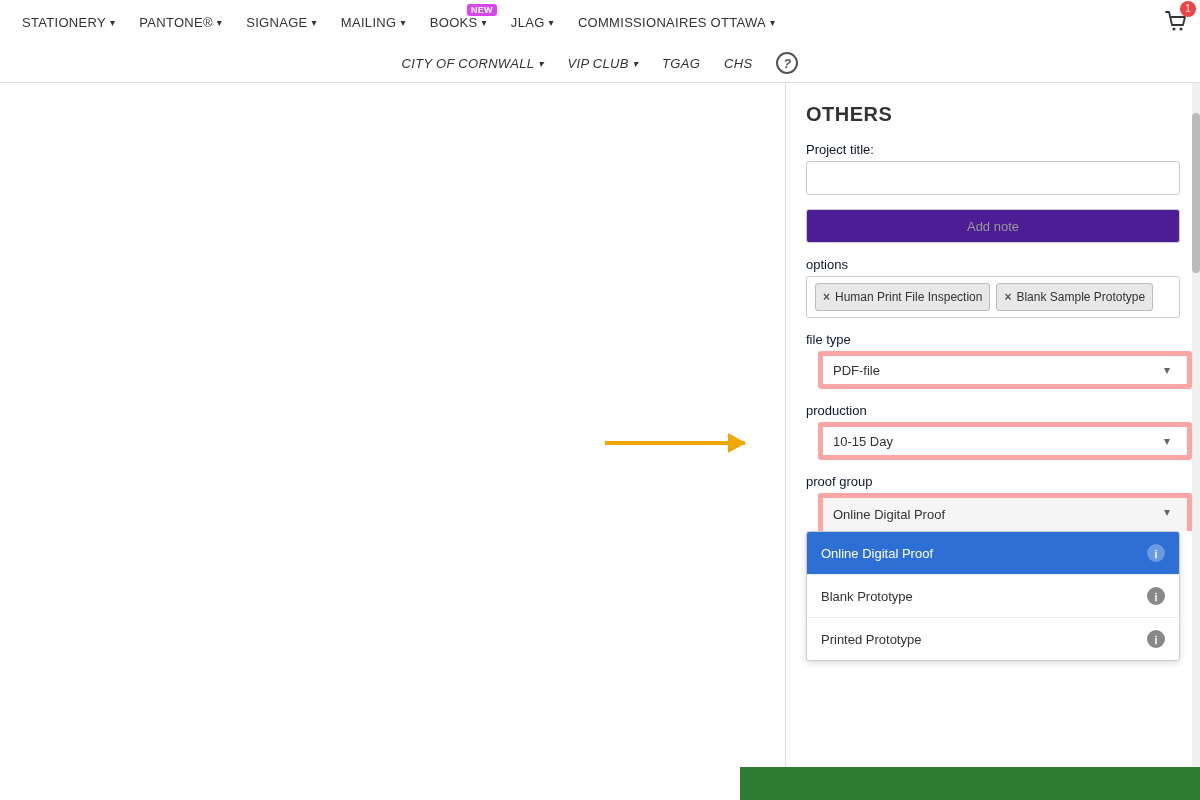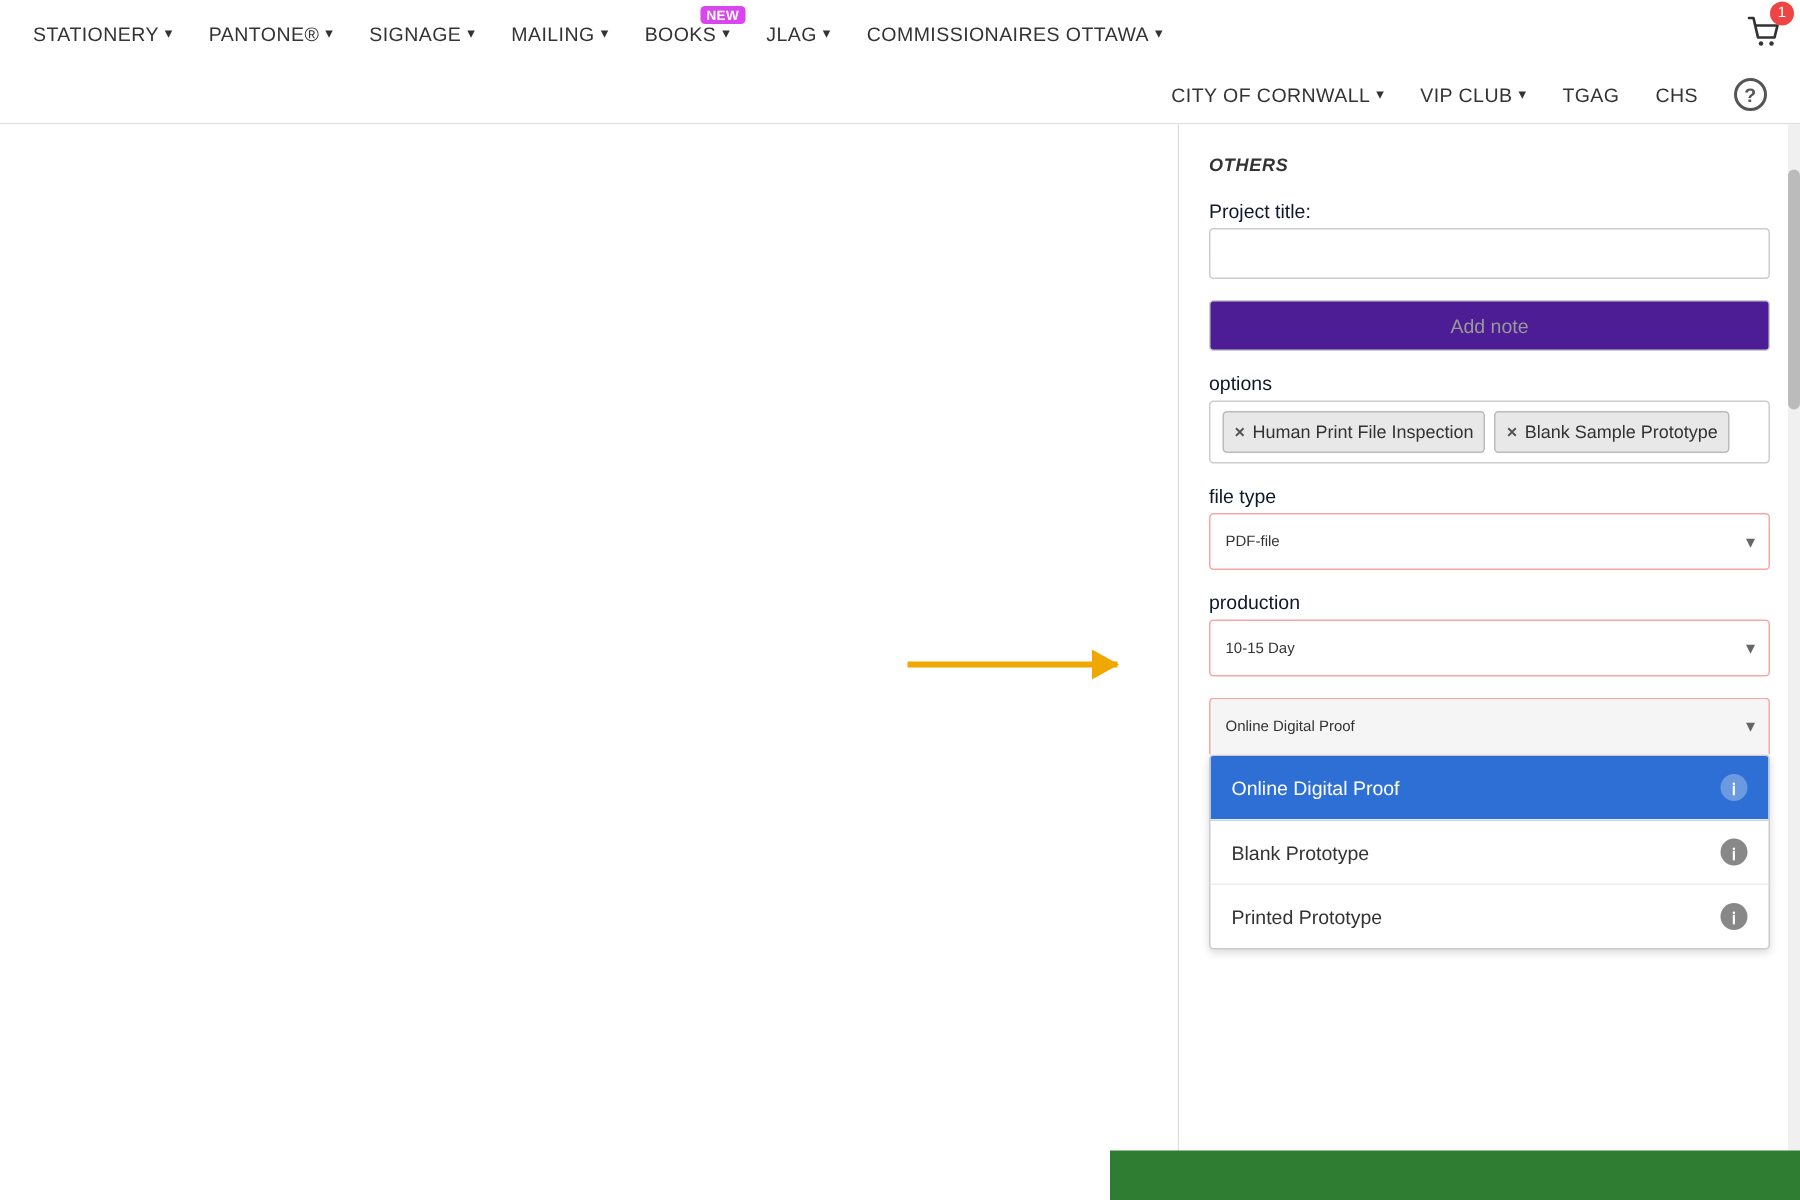--- a/index.html
+++ b/index.html
@@ -43,21 +43,22 @@
       border-radius: 3px;
       position: absolute;
       top: 4px;
       right: 2px;
       font-weight: bold;
     }
     .nav-row-2 {
       display: flex;
       align-items: center;
       height: 38px;
-      justify-content: flex-end;
+      justify-content: center;
+      font-style: italic;
     }
     .cart-icon-wrap {
       margin-left: auto;
       position: relative;
       cursor: pointer;
     }
     .cart-icon-wrap .cart-badge {
       position: absolute;
       top: -6px;
       right: -6px;
@@ -130,26 +131,25 @@
     
     .right-panel {
       width: 415px;
       background: #fff;
       border-left: 1px solid #ddd;
       padding: 20px 20px 0 20px;
       overflow-y: auto;
     }
 
     .panel-section-title {
-      font-size: 12px;
+      font-size: 20px;
       font-weight: bold;
       color: #333;
       margin-bottom: 16px;
       letter-spacing: 0.5px;
-      font-style: italic;
     }
 
     .form-group {
       margin-bottom: 14px;
     }
     .form-label {
       font-size: 13px;
       color: #0f172a;
       margin-bottom: 4px;
       display: block;
@@ -208,30 +208,31 @@
       font-weight: bold;
     }
 
     
     .select-wrap {
       position: relative;
       width: 100%;
     }
     .select-display {
       width: 100%;
-      border: 1px solid #fca5a5;
+      border: 5px solid #fca5a5;
       border-radius: 3px;
       padding: 7px 32px 7px 10px;
-      font-size: 10px;
+      font-size: 13px;
       color: #333;
       background: #fff;
       cursor: pointer;
       height: 38px;
       display: flex;
       align-items: center;
+      margin-left: 12px;
     }
     .select-chevron {
       position: absolute;
       right: 10px;
       top: 50%;
       transform: translateY(-50%);
       font-size: 12px;
       color: #666;
       pointer-events: none;
     }
@@ -424,20 +425,21 @@
       <label class="form-label">production</label>
       <div class="select-wrap">
         <div class="select-display">
           <span>10-15 Day</span>
         </div>
         <span class="select-chevron">▾</span>
       </div>
     </div>
 
     <div class="form-group">
+      <label class="form-label">proof group</label>
       <div class="proof-group-wrap">
 
         <div class="select-wrap" style="margin-bottom: 0;">
           <div class="select-display" style="border-bottom: none; border-radius: 3px 3px 0 0; background: #f5f5f5;">
             <span>Online Digital Proof</span>
           </div>
           <span class="select-chevron">▾</span>
         </div>
 
         <div class="proof-dropdown">

